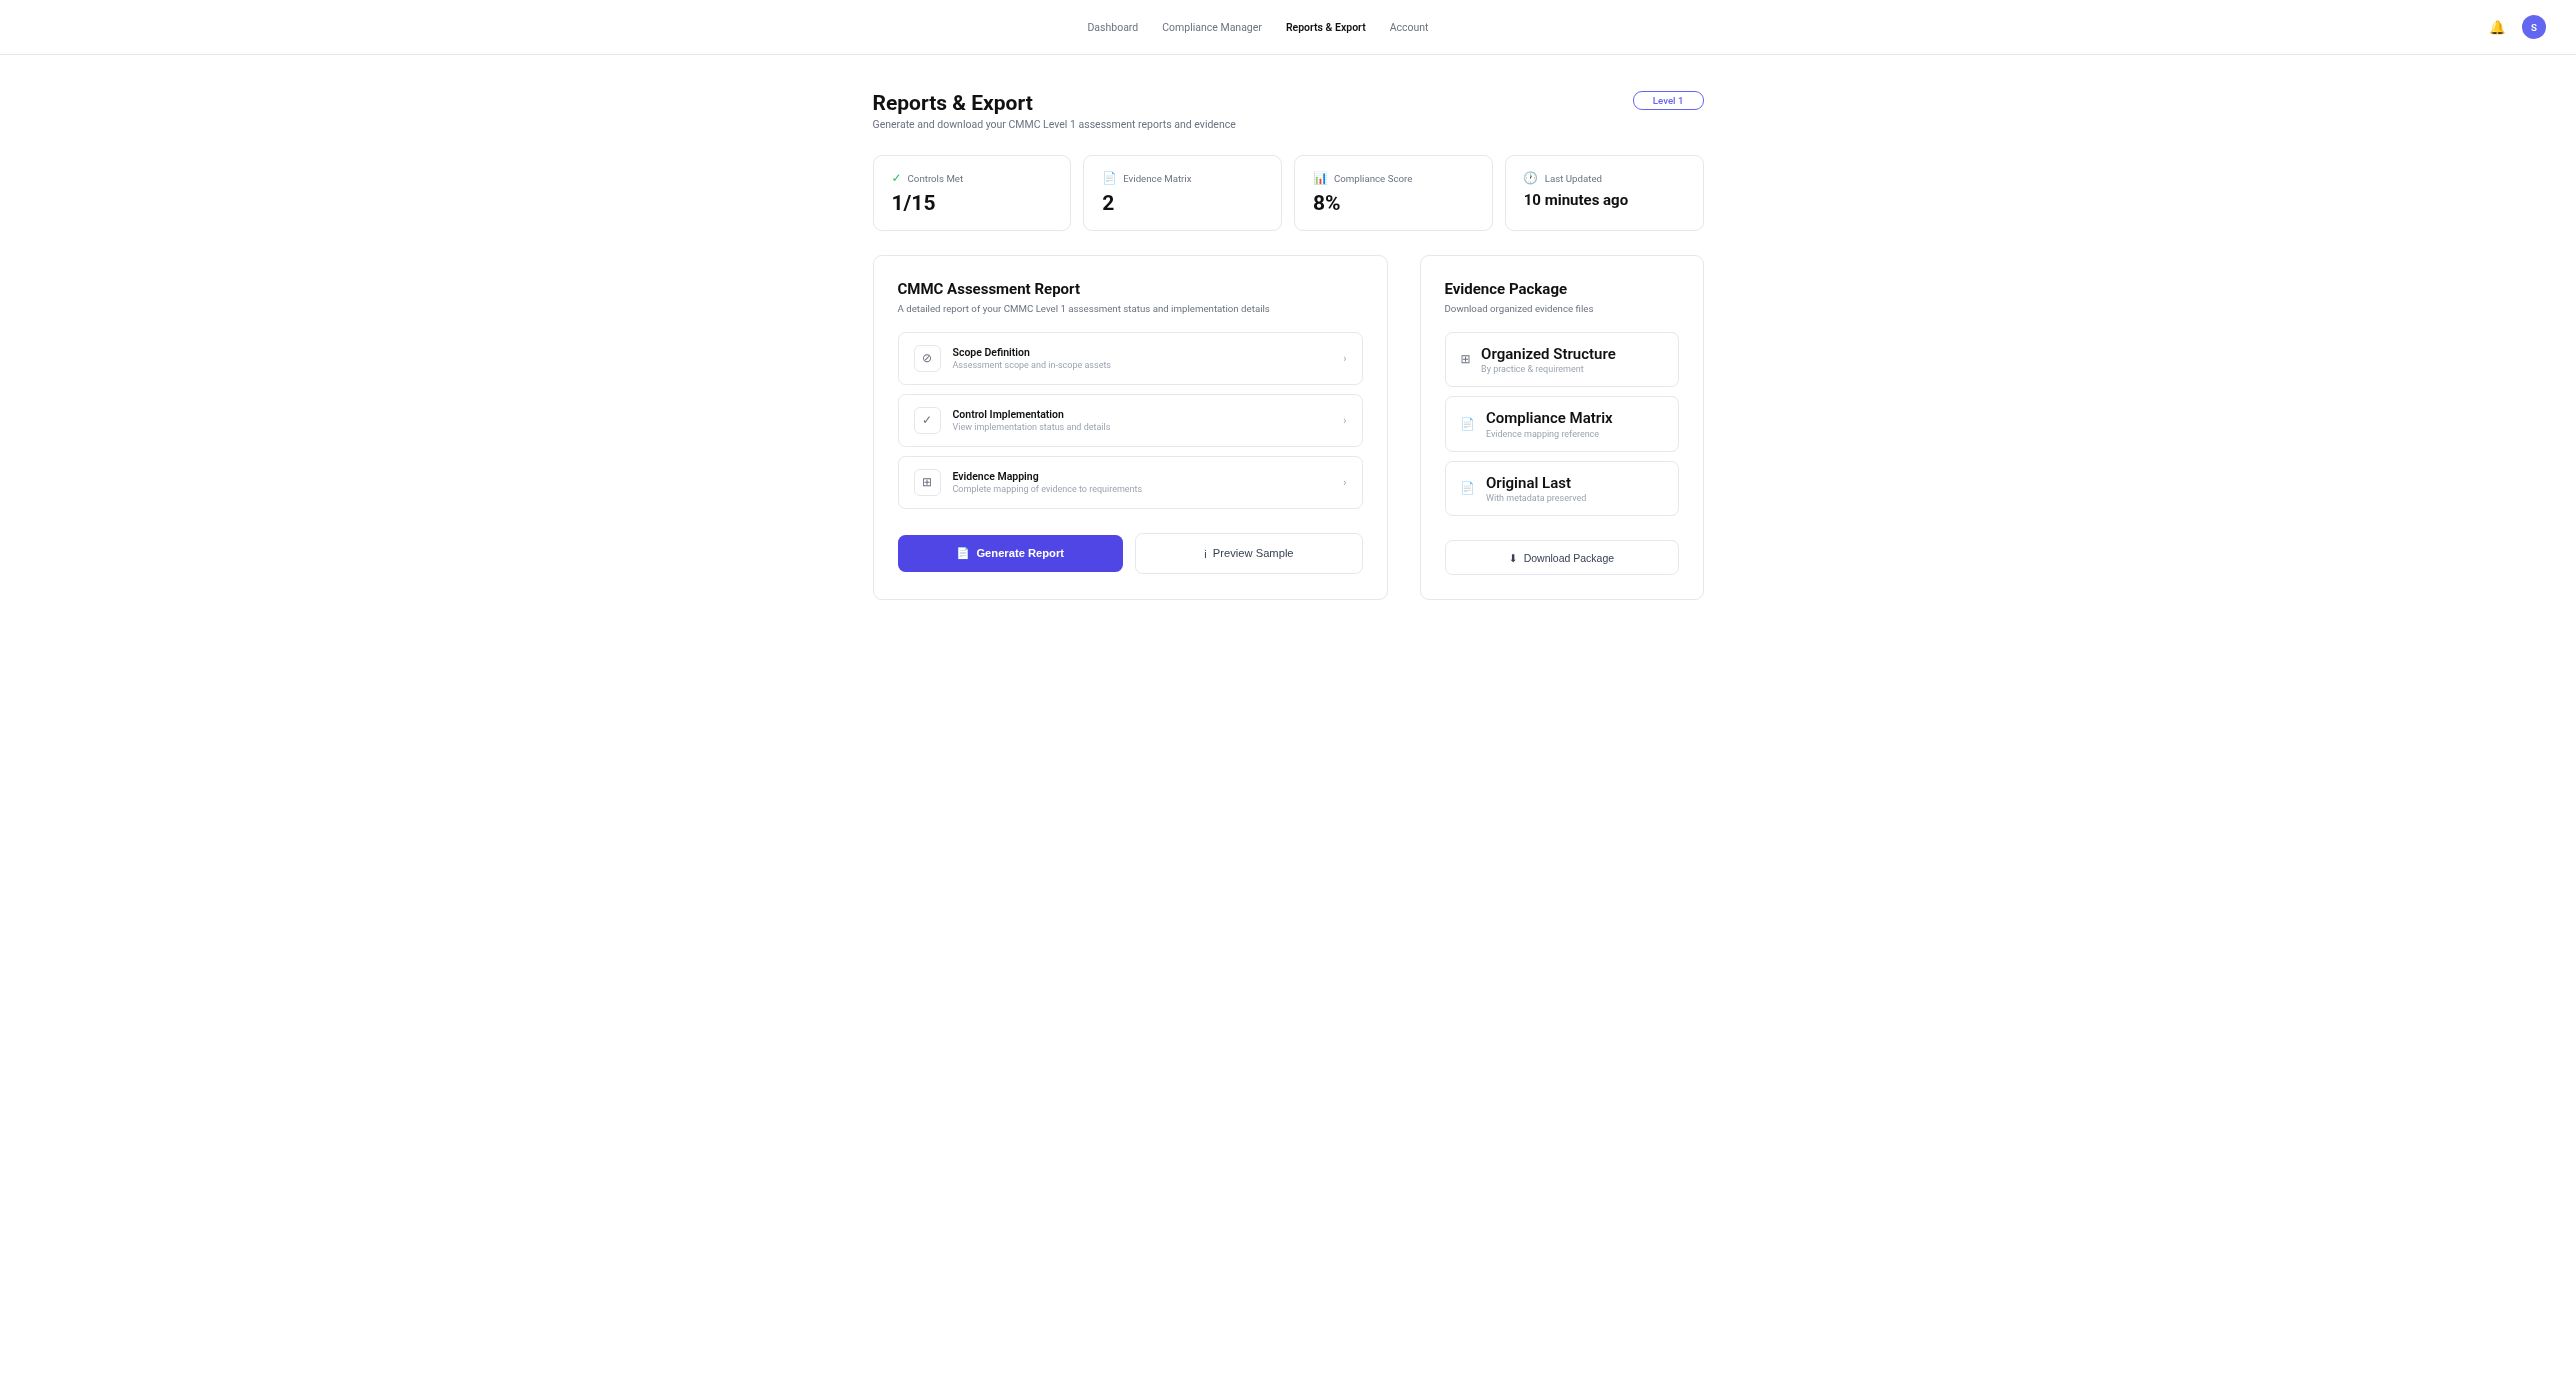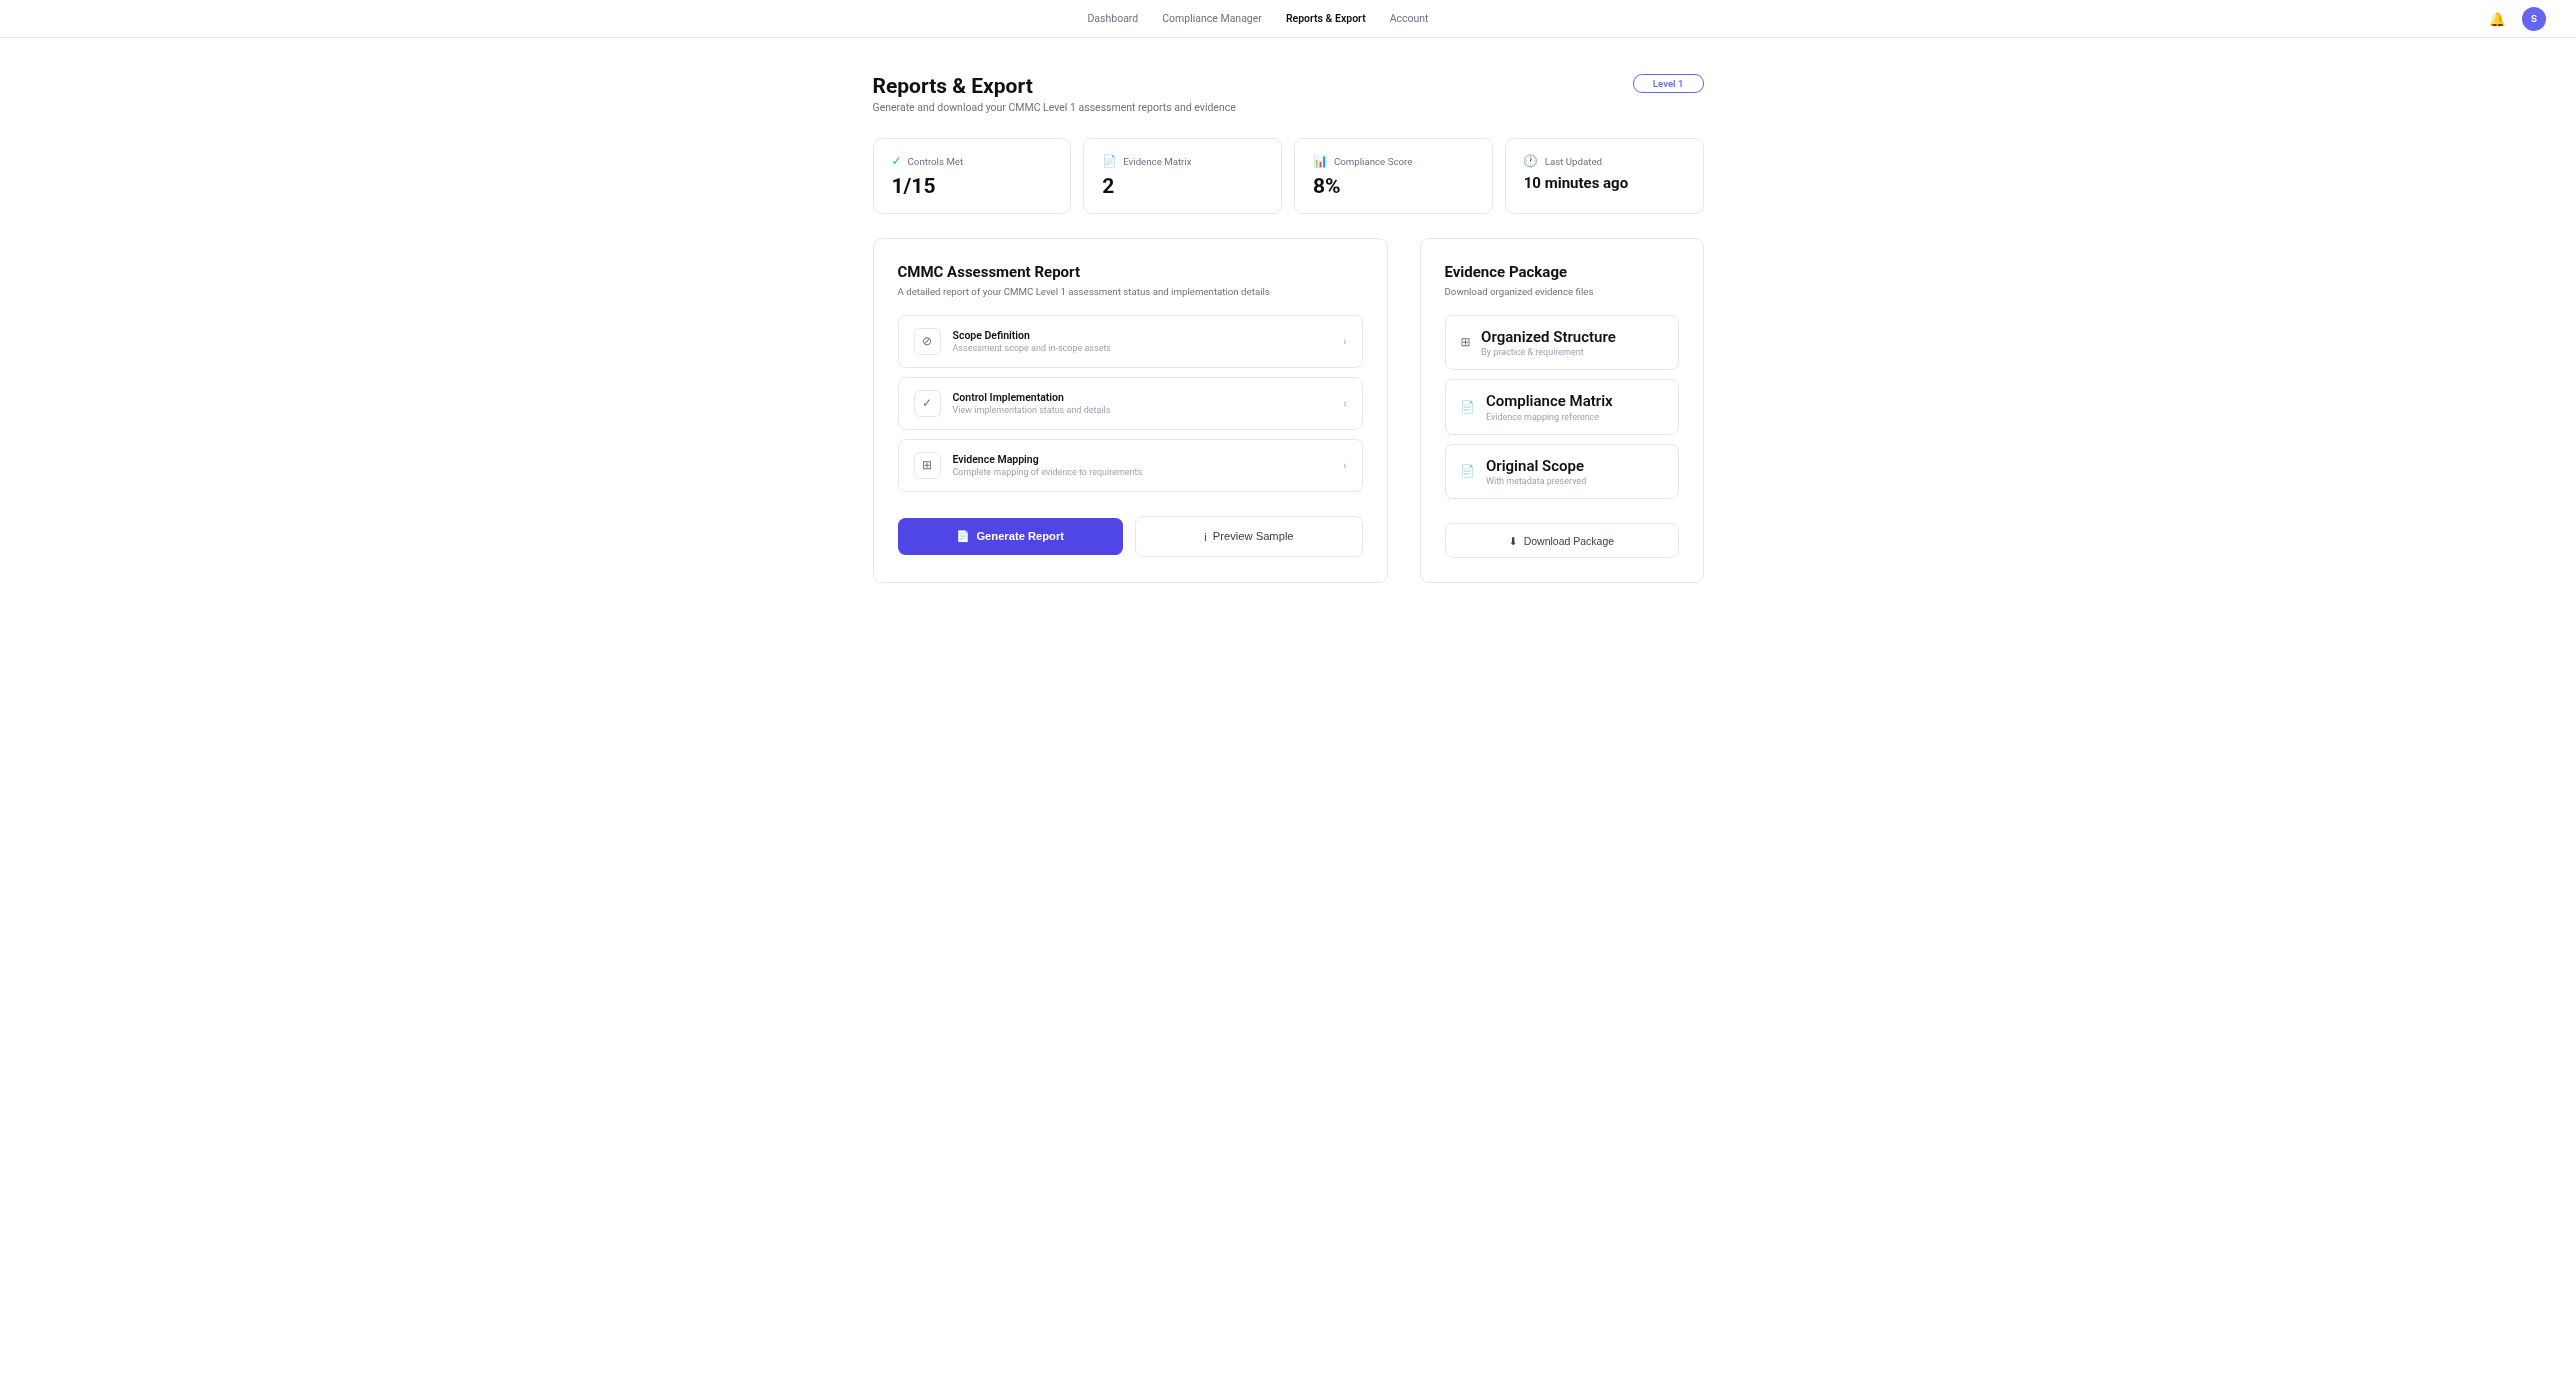--- a/index.html
+++ b/index.html
@@ -1,20 +1,20 @@
 <!DOCTYPE html>
 <html style="font-size:12px"><head>
   <meta charset="utf-8">
   <style>
     * { box-sizing: border-box; margin: 0; padding: 0; }
     body { font-family: -apple-system, BlinkMacSystemFont, 'Segoe UI', Roboto, sans-serif; background: #fff; color: #1a1a1a; }
 
     
     nav {
-      display: flex; align-items: center; padding: 0 30px; height: 38px;
+      display: flex; align-items: center; padding: 0 30px; height: 55px;
       border-bottom: 0.7px solid #e5e7eb;
       justify-content: center;
     }
     .nav-links { display: flex; gap: 24px; flex: 1; justify-content: center; }
     .nav-link {
       font-size: 10.5px; color: #6b7280; text-decoration: none; cursor: pointer;
       padding: 3px 0;
     }
     .nav-link.active { color: #111; font-weight: 600; }
     .nav-right { display: flex; align-items: center; gap: 12px; margin-left: auto; }
@@ -241,21 +241,21 @@
           <span class="package-item-icon">📄</span>
           <div>
             <div class="package-item-name">Compliance Matrix</div>
             <div class="package-item-desc">Evidence mapping reference</div>
           </div>
         </div>
 
         <div class="package-item">
           <span class="package-item-icon">📄</span>
           <div>
-            <div class="package-item-name">Original Scope</div>
+            <div class="package-item-name">Original Last</div>
             <div class="package-item-desc">With metadata preserved</div>
           </div>
         </div>
 
       </div>
 
       <button class="btn-download">
         <span>⬇</span>
         <span>Download Package</span>
       </button>

